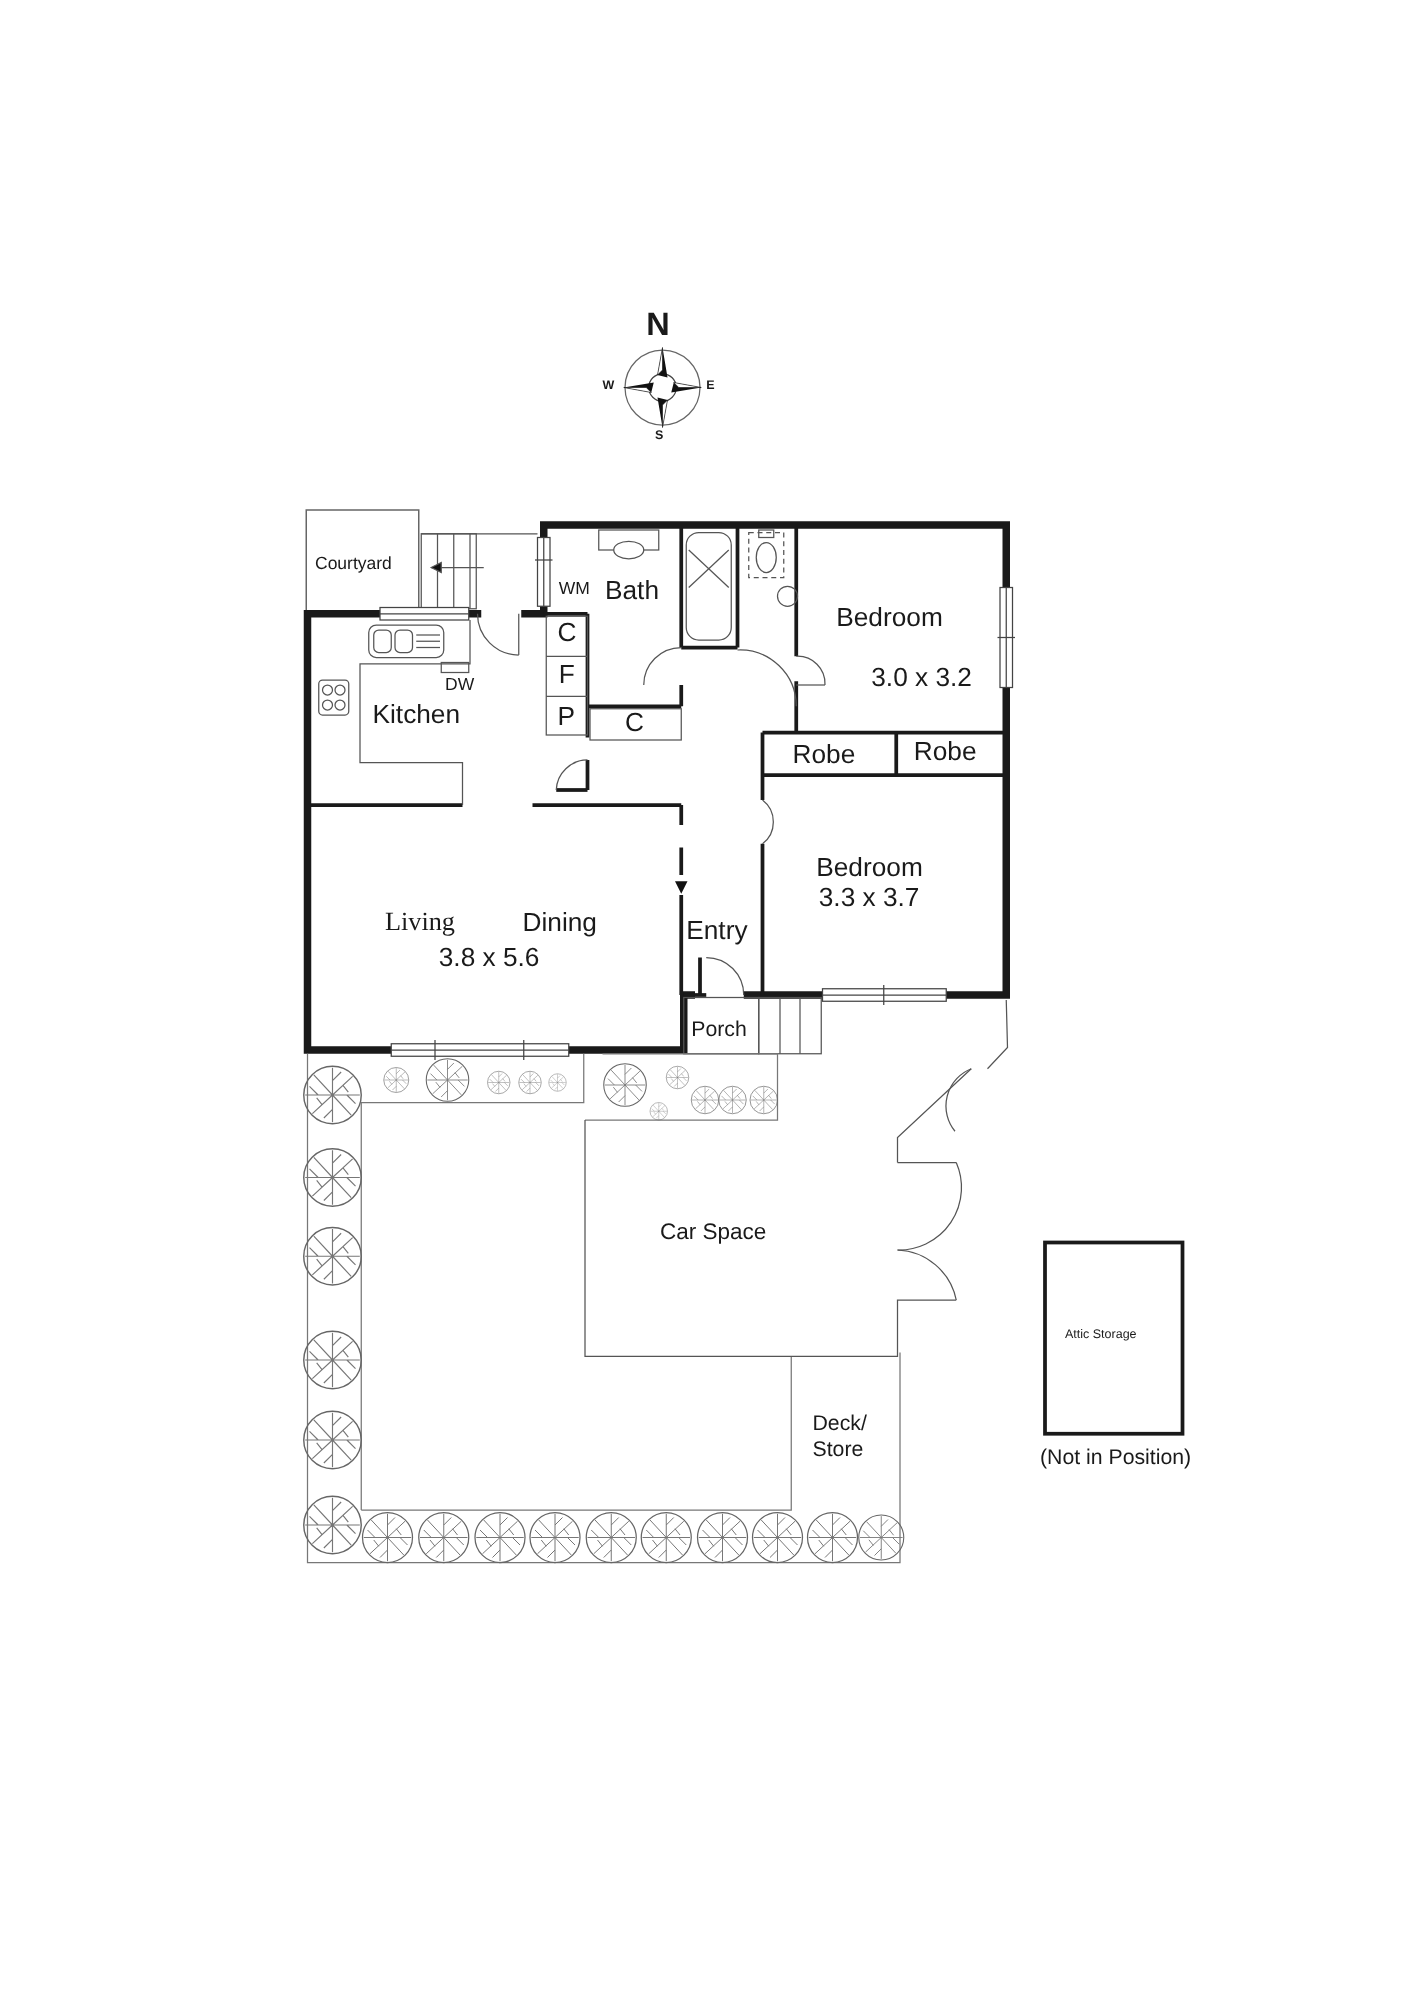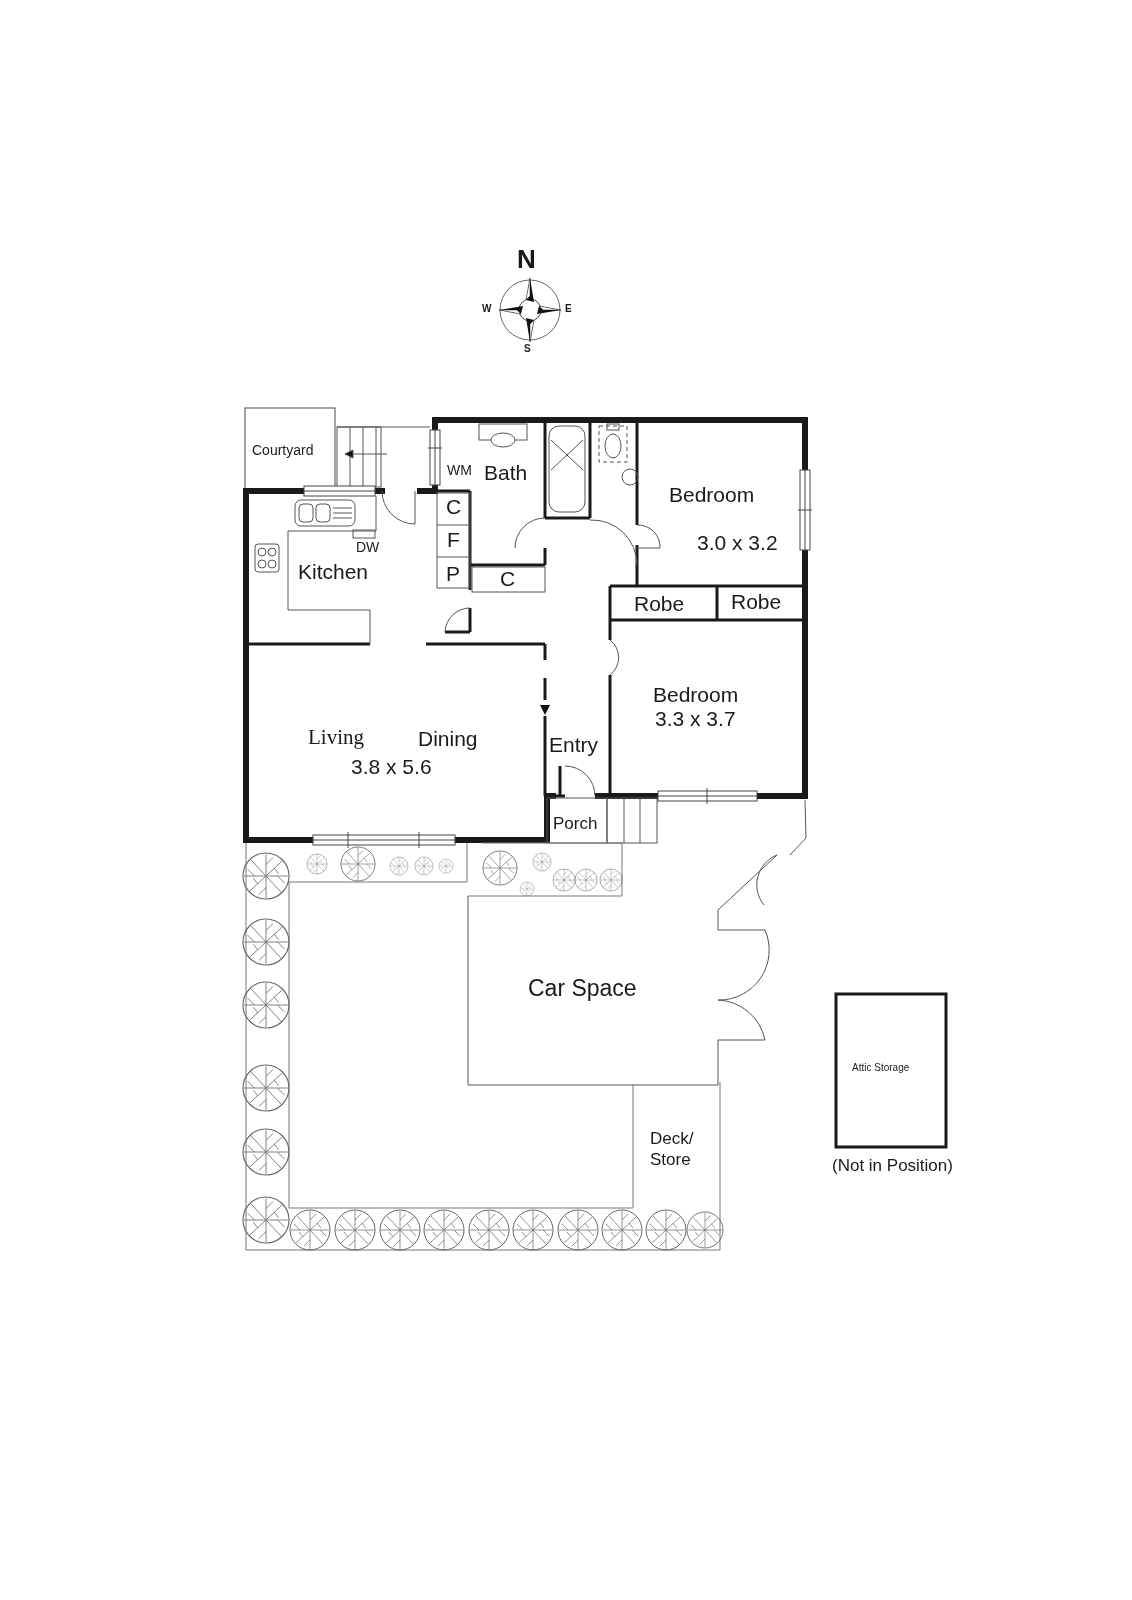--- a/index.html
+++ b/index.html
@@ -1,19 +1,19 @@
 <!DOCTYPE html>
 <html><head>
 <meta charset="utf-8">
 <style>
   html,body{margin:0;padding:0;background:#ffffff;}
   body{width:1132px;height:1600px;position:relative;overflow:hidden;font-family:"Liberation Sans",sans-serif;color:#1a1a1a;}
   #plan{position:absolute;left:0;top:0;width:1132px;height:1600px;}
   .lbl{position:absolute;white-space:nowrap;font-family:"Liberation Sans",sans-serif;color:#1a1a1a;line-height:1.05;text-align:center;}
-  .xl{font-size:23px;}
+  .xl{font-size:18px;}
   .lg{font-size:21px;}
   .md{font-size:17px;}
   .sm{font-size:14px;}
   .xs{font-size:14px;text-align:right;}
   .compass-letter{position:absolute;font-weight:bold;font-family:"Liberation Sans",sans-serif;}
 </style>
 </head>
 <body>
 
 <svg id="plan" viewBox="0 0 1132 1600" xmlns="http://www.w3.org/2000/svg">

